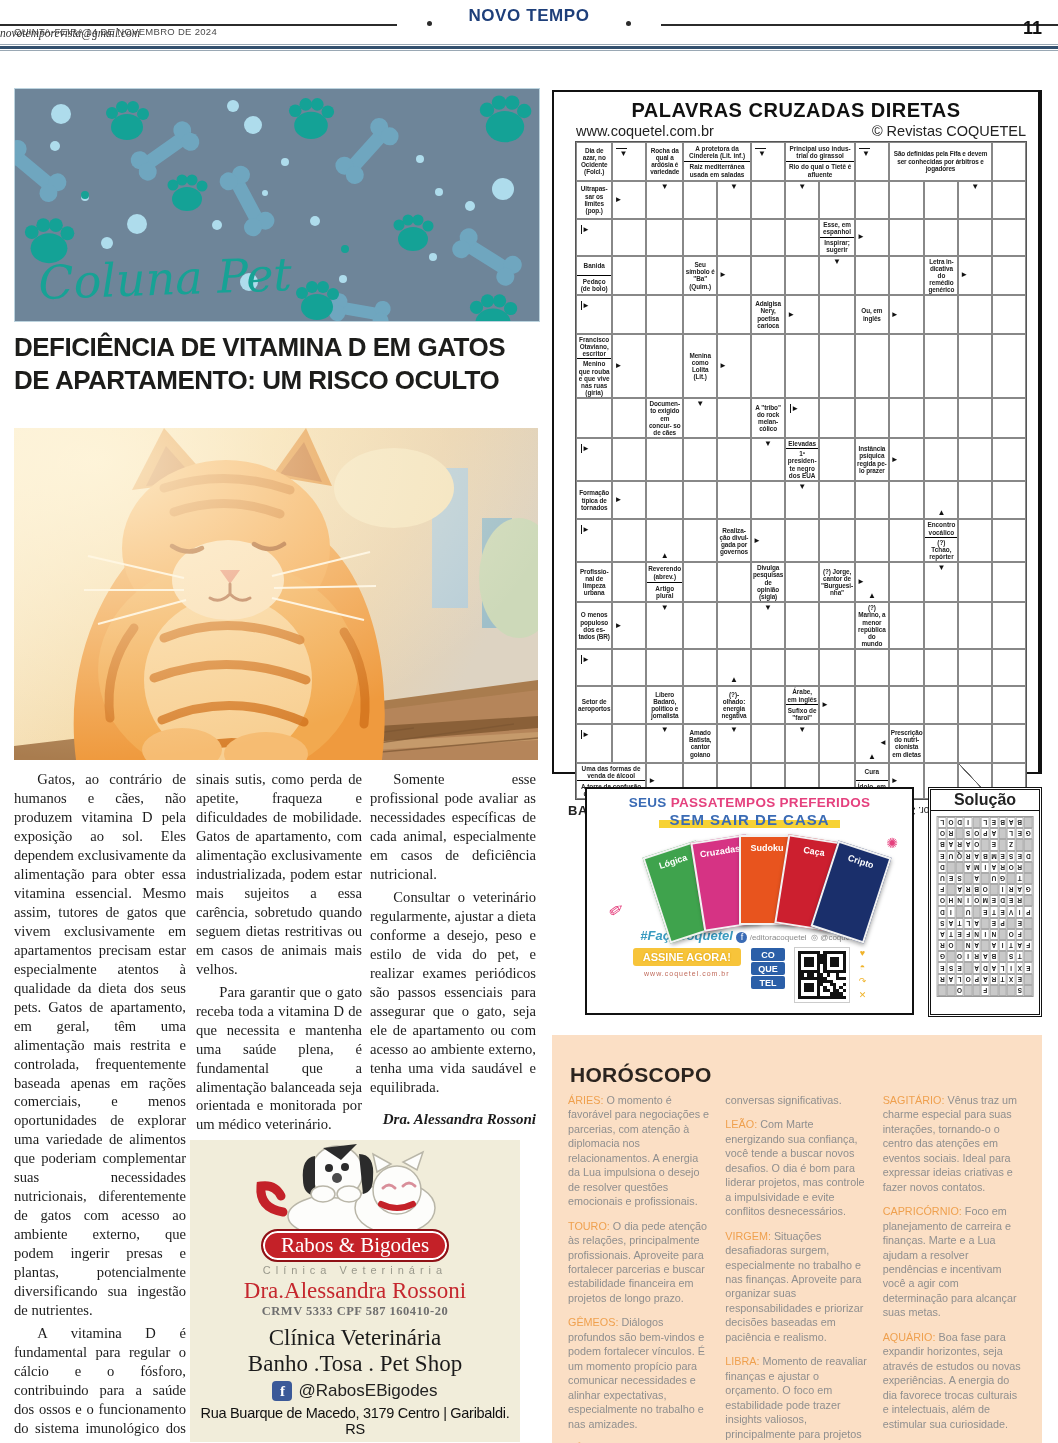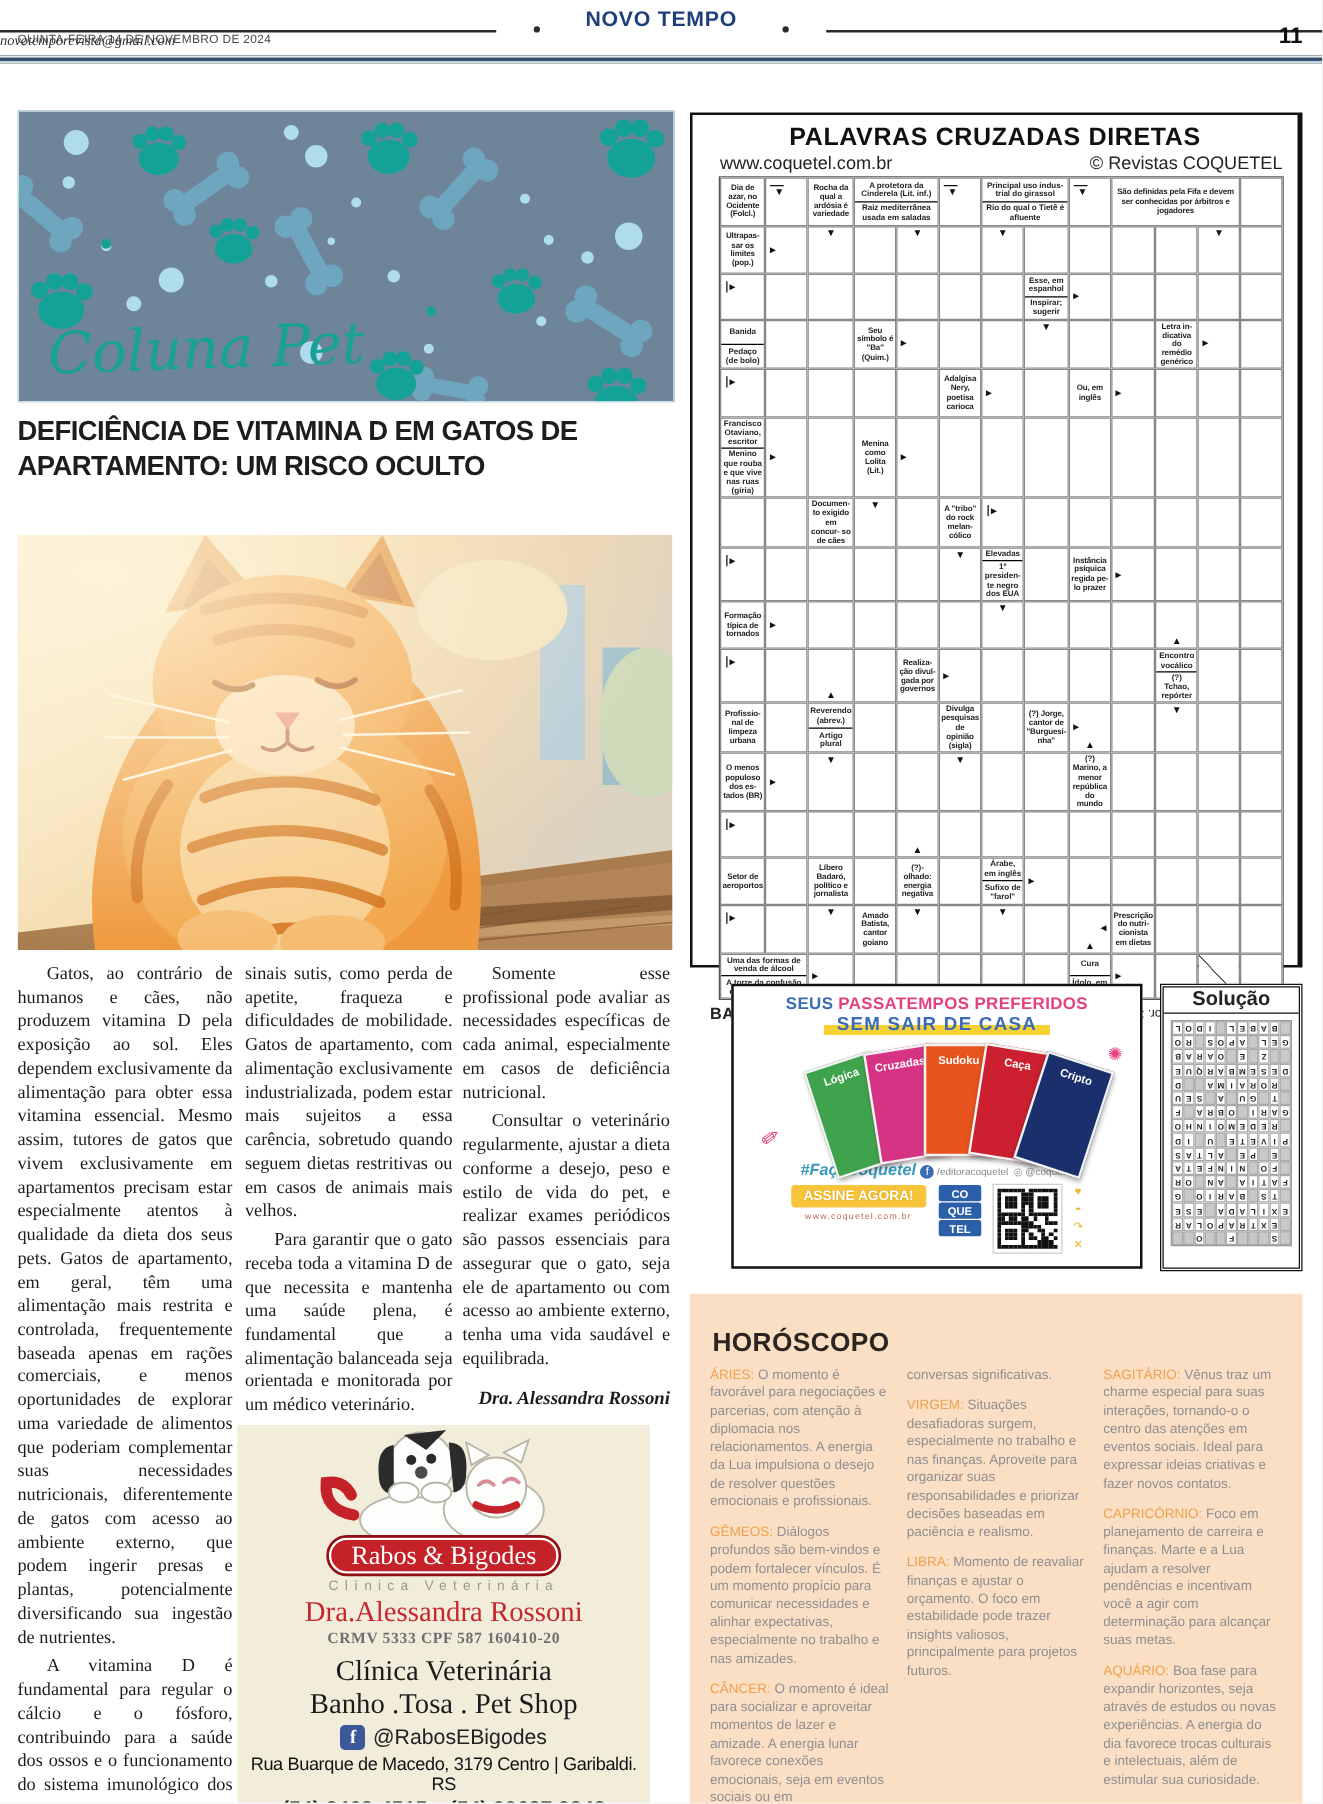--- a/index.html
+++ b/index.html
@@ -13,21 +13,21 @@
   .hdr-date{position:absolute;top:26px;left:14px;font-size:9.5px;color:#4a4a4a;letter-spacing:.3px;}
   .hdr-email{position:absolute;top:27px;left:0;width:1058px;text-align:left;font-family:"Liberation Serif",serif;
              font-style:italic;font-size:11.5px;color:#333;}
   .hdr-page{position:absolute;top:18px;right:16px;font-size:18px;font-weight:bold;color:#111;}
   .rule1{position:absolute;top:44px;left:0;width:1058px;height:1px;background:#9aa8b4;}
   .rule2{position:absolute;top:46px;left:0;width:1058px;height:3px;background:#33506e;}
   .rule3{position:absolute;top:50px;left:0;width:1058px;height:1px;background:#9aa8b4;}
   
   .banner{position:absolute;left:14px;top:88px;width:524px;height:232px;border:1px solid #bcd3de;overflow:hidden;}
   
-  .headline{position:absolute;left:14px;top:331px;width:524px;font-size:22px;line-height:1.25;
+  .headline{position:absolute;left:14px;top:331px;width:524px;font-size:26px;line-height:1.25;
             font-weight:bold;color:#1d1d1b;letter-spacing:-.5px;}
   
   .catphoto{position:absolute;left:14px;top:428px;width:524px;height:332px;overflow:hidden;}
   
   .artcol{position:absolute;top:770px;font-family:"Liberation Serif",serif;font-size:14.6px;line-height:1.3;
           text-align:justify;color:#1c1c1c;}
   .artcol p{margin:0 0 4px 0;}
   .artcol p.ind{text-indent:1.6em;}
   #col1{left:14px;width:172px;height:668px;overflow:hidden;}
   #col2{left:196px;width:166px;height:360px;overflow:hidden;}
@@ -1198,25 +1198,27 @@
         <i>O</i>
         <i>L</i>
       </div>
   </div>
 
   <div class="horo">
     <h2>HORÓSCOPO</h2>
     <div class="horo-cols" id="horocols">
         <div class="horo-col">
           <p><span class="sign">ÁRIES: </span>O momento é favorável para negociações e parcerias, com atenção à diplomacia nos relacionamentos. A energia da Lua impulsiona o desejo de resolver questões emocionais e profissionais.</p>
+          <p><span class="sign">TOURO: </span>O dia pede atenção às relações, principalmente profissionais. Aproveite para fortalecer parcerias e buscar estabilidade financeira em projetos de longo prazo.</p>
           <p><span class="sign">GÊMEOS: </span>Diálogos profundos são bem-vindos e podem fortalecer vínculos. É um momento propício para comunicar necessidades e alinhar expectativas, especialmente no trabalho e nas amizades.</p>
           <p><span class="sign">CÂNCER: </span>O momento é ideal para socializar e aproveitar momentos de lazer e amizade. A energia lunar favorece conexões emocionais, seja em eventos sociais ou em</p>
         </div>
         <div class="horo-col">
           <p>conversas significativas.</p>
+          <p><span class="sign">LEÃO: </span>Com Marte energizando sua confiança, você tende a buscar novos desafios. O dia é bom para liderar projetos, mas controle a impulsividade e evite conflitos desnecessários.</p>
           <p><span class="sign">VIRGEM: </span>Situações desafiadoras surgem, especialmente no trabalho e nas finanças. Aproveite para organizar suas responsabilidades e priorizar decisões baseadas em paciência e realismo.</p>
           <p><span class="sign">LIBRA: </span>Momento de reavaliar finanças e ajustar o orçamento. O foco em estabilidade pode trazer insights valiosos, principalmente para projetos futuros.</p>
         </div>
         <div class="horo-col">
           <p><span class="sign">SAGITÁRIO: </span>Vênus traz um charme especial para suas interações, tornando-o o centro das atenções em eventos sociais. Ideal para expressar ideias criativas e fazer novos contatos.</p>
           <p><span class="sign">CAPRICÓRNIO: </span>Foco em planejamento de carreira e finanças. Marte e a Lua ajudam a resolver pendências e incentivam você a agir com determinação para alcançar suas metas.</p>
           <p><span class="sign">AQUÁRIO: </span>Boa fase para expandir horizontes, seja através de estudos ou novas experiências. A energia do dia favorece trocas culturais e intelectuais, além de estimular sua curiosidade.</p>
           <p><span class="sign">PEIXES: </span>O dia é positivo para resolver assuntos emocionais pendentes e aprofundar laços afetivos. Aproveite a harmonia nos relacionamentos para fortalecer laços pessoais.</p>
         </div>
       </div>

